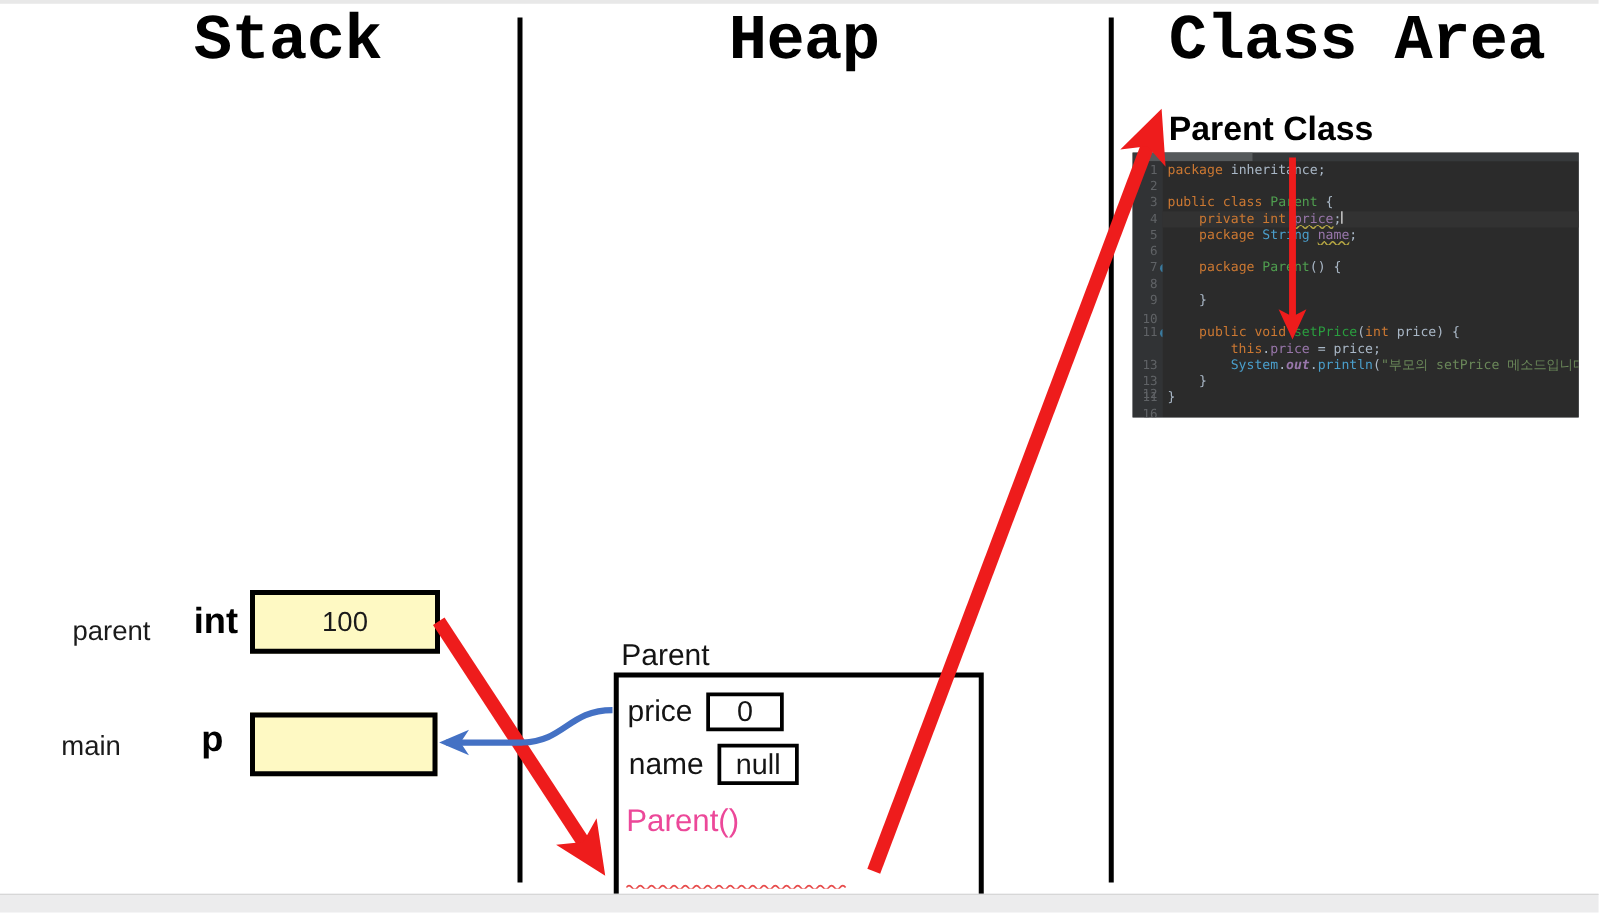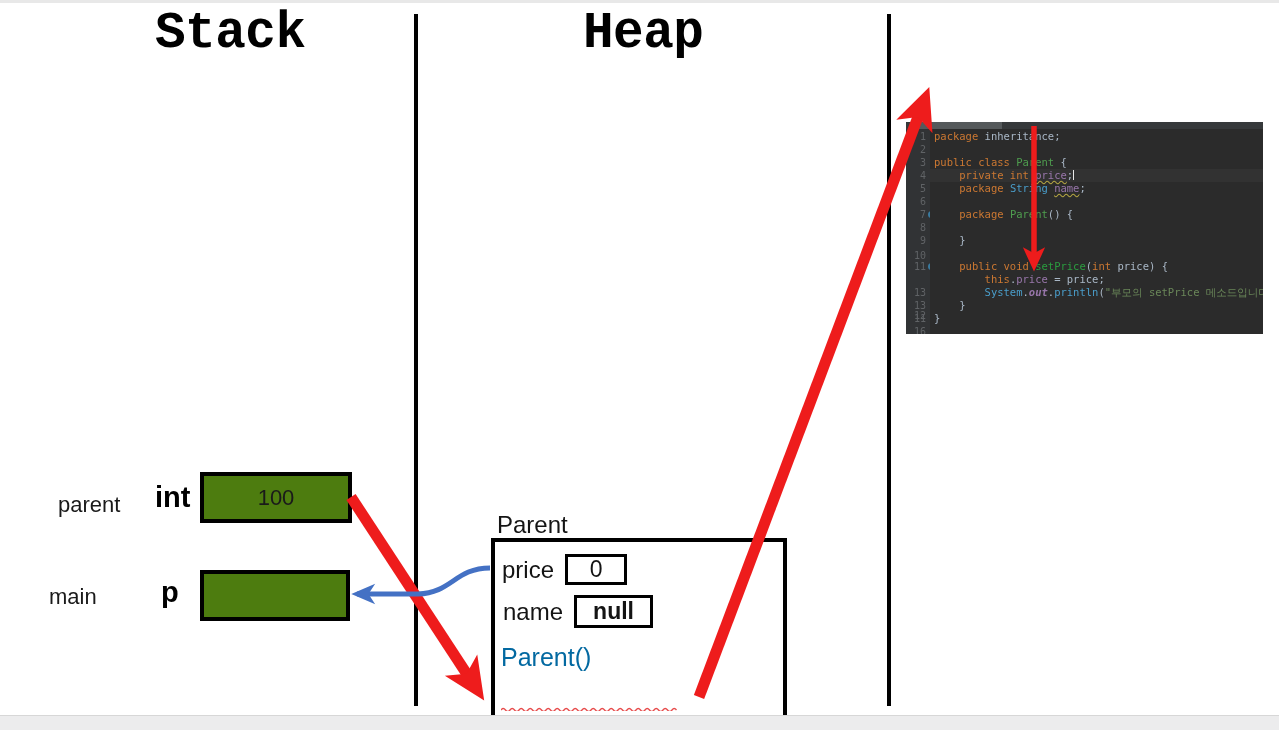--- a/index.html
+++ b/index.html
@@ -30,43 +30,43 @@
 
   
   .frame-label{position:absolute;font-size:22px;line-height:1;white-space:nowrap;color:#1a1a1a;}
   #frame-label-parent{left:58px;top:494px;}
   #frame-label-main{left:49px;top:586px;}
 
   .type-label{position:absolute;font-size:29px;font-weight:bold;line-height:1;white-space:nowrap;}
   #type-int{left:155px;top:483px;}
   #var-p{left:161px;top:578px;}
 
-  .slot{position:absolute;border:4px solid #000;background:#4d7c0f;box-sizing:border-box;
+  .slot{position:absolute;border:4px solid #000;background:#fef9c3;box-sizing:border-box;
         display:flex;align-items:center;justify-content:center;
         font-size:22px;color:#1a1a1a;}
   #slot-parent-int{left:200px;top:472px;width:152px;height:51px;}
   #slot-main-p{left:200px;top:570px;width:150px;height:51px;}
 
   
   #heap-object-title{position:absolute;left:497px;top:513px;font-size:24px;line-height:1;
                      white-space:nowrap;color:#141414;}
   #heap-object-box{position:absolute;left:491px;top:538px;width:296px;height:186px;
                    border:4px solid #000;background:#fff;box-sizing:border-box;}
 
   .field-row{position:absolute;display:flex;align-items:center;white-space:nowrap;}
   #field-row-price{left:502px;top:554px;}
   #field-row-name{left:503px;top:595px;}
   .field-name{font-size:24px;color:#141414;margin-right:11px;}
   .field-box{border:3px solid #000;background:#fff;box-sizing:border-box;
              display:flex;align-items:center;justify-content:center;
              font-size:23px;color:#141414;}
   #field-box-price{width:62px;height:31px;}
-  #field-box-name{width:79px;height:33px;font-weight:bold;}
-
-  .method-row{position:absolute;font-size:25px;line-height:1;white-space:nowrap;color:#0369a1;}
+  #field-box-name{width:65px;height:33px;}
+
+  .method-row{position:absolute;font-size:25px;line-height:1;white-space:nowrap;color:#ec4899;}
   #method-constructor{left:501px;top:645px;}
   #method-setprice{left:501px;top:681px;}
   .squiggle{position:absolute;left:501px;top:707px;width:178px;height:4px;}
 
   
   #code-editor{position:absolute;left:906px;top:122px;width:357px;height:212px;
                background:#3c3f41;box-sizing:border-box;overflow:hidden;}
   #editor-tabstrip{position:absolute;left:0;top:0;width:100%;height:7px;background:#36393b;}
   #editor-tabstrip .tab-active{position:absolute;left:12px;top:0;width:84px;height:7px;background:#55595b;}
   #editor-gutter{position:absolute;left:0;top:7px;width:24px;height:205px;background:#313335;}
@@ -98,21 +98,23 @@
 
 <div class="canvas">
 
   <div class="top-hairline"></div>
 
   <div class="divider" id="divider-1"></div>
   <div class="divider" id="divider-2"></div>
 
   <div class="region-title" id="title-stack">Stack</div>
   <div class="region-title" id="title-heap">Heap</div>
-
+  <div class="region-title" id="title-class-area">Class Area</div>
+
+  <div class="sub-title" id="label-parent-class">Parent Class</div>
 
   <div class="frame-label" id="frame-label-parent">parent</div>
   <div class="type-label" id="type-int">int</div>
   <div class="slot" id="slot-parent-int">100</div>
 
   <div class="frame-label" id="frame-label-main">main</div>
   <div class="type-label" id="var-p">p</div>
   <div class="slot" id="slot-main-p"></div>
 
   <div id="heap-object-title">Parent</div>

